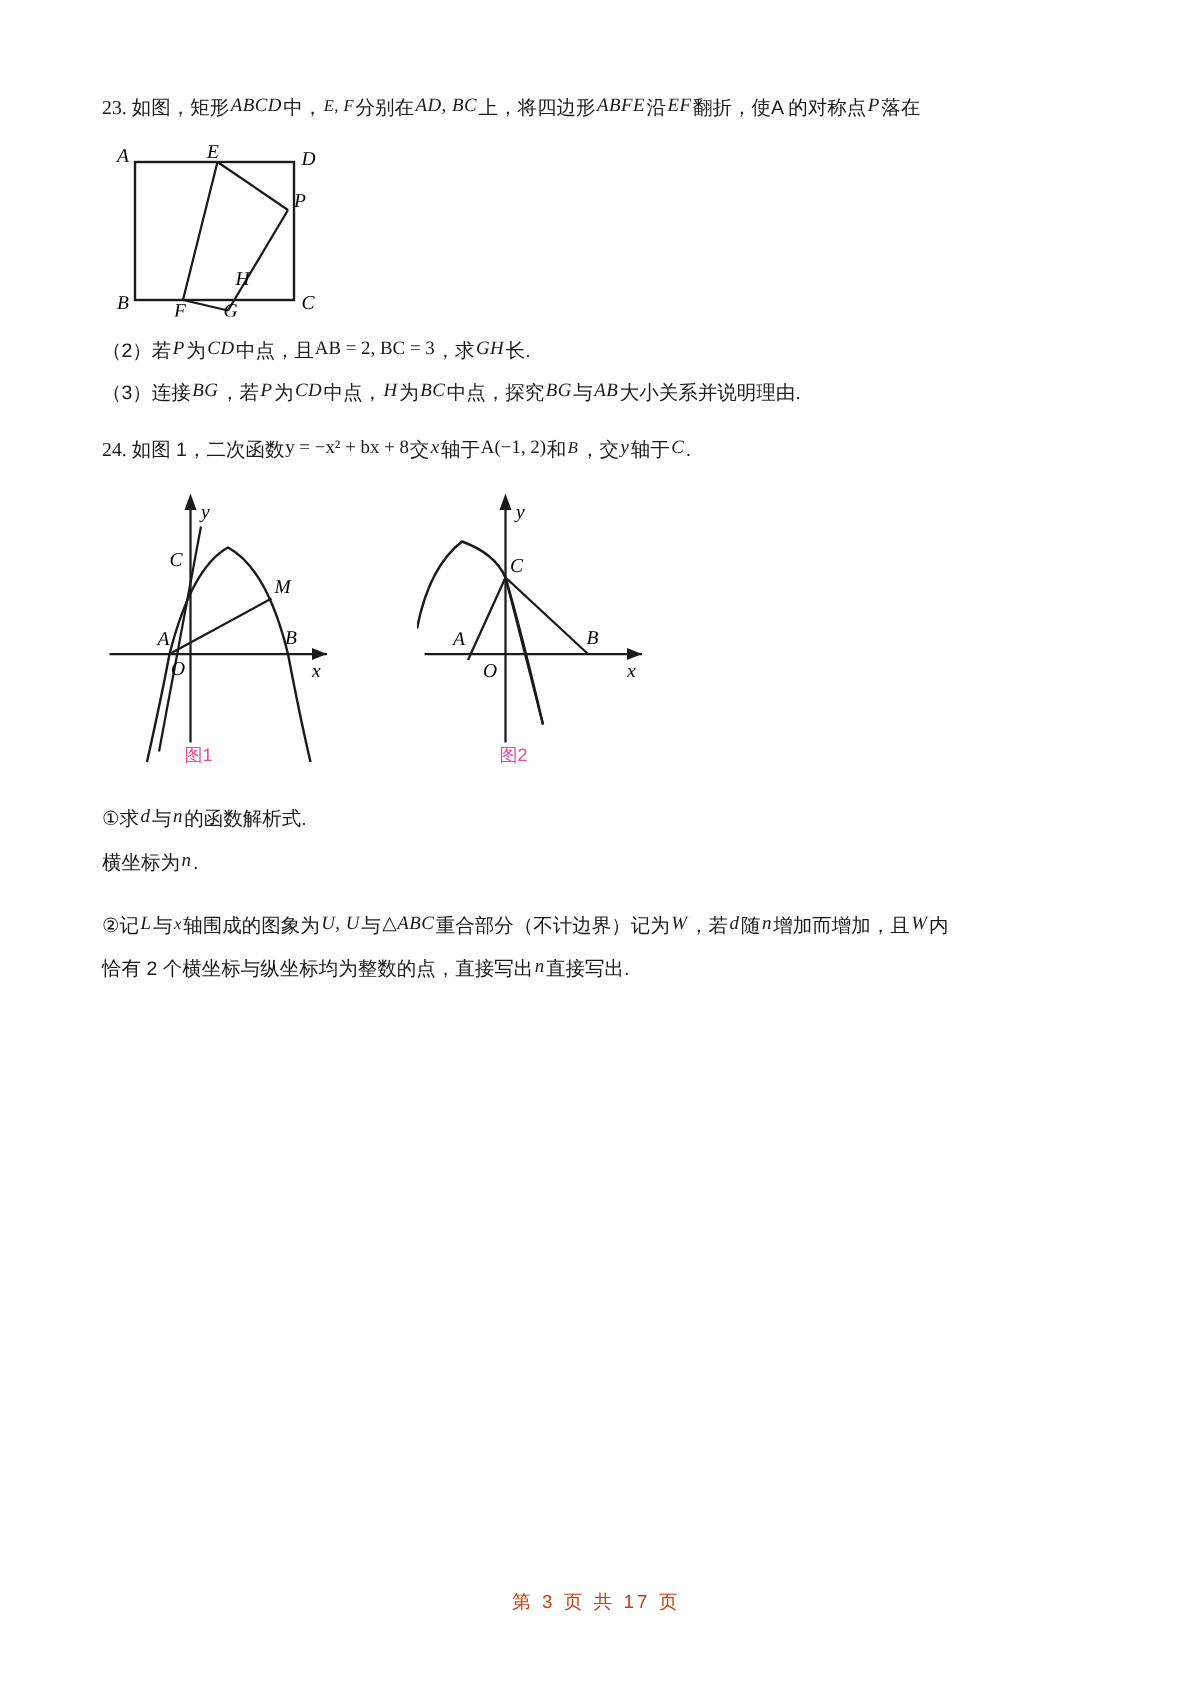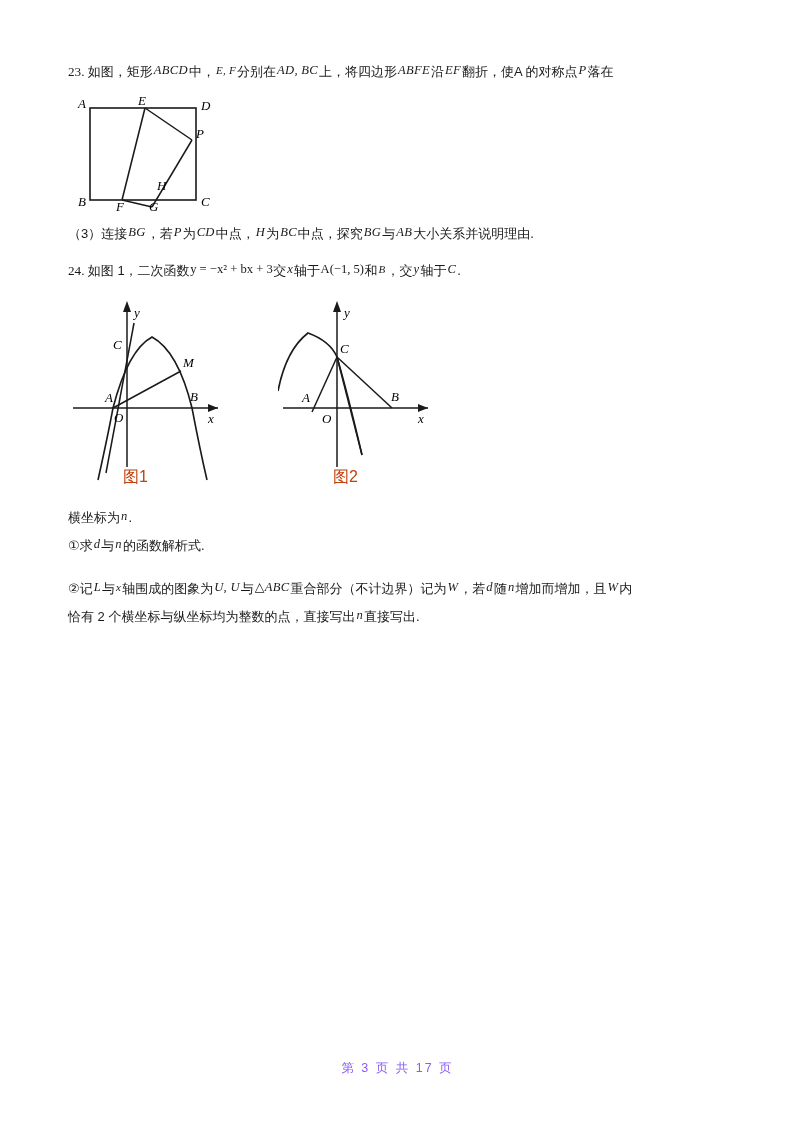--- a/index.html
+++ b/index.html
@@ -52,34 +52,34 @@
   }
   .cn { font-family: "Liberation Sans", "DejaVu Sans", sans-serif; font-size: 13px; }
   .qnum { font-size: 13.2px; }
   .figwrap {
     position: relative;
     width: 690px;
   }
   .figlabel {
     position: absolute;
     font-family: "Liberation Sans", "DejaVu Sans", sans-serif;
-    font-size: 16px;
-    color: #c2410c;
+    font-size: 12px;
+    color: #ec4899;
   }
   svg { display: block; }
   .footer {
     position: absolute;
     left: 0;
     top: 1060px;
     width: 795px;
     text-align: center;
     font-family: "Liberation Sans", "DejaVu Sans", sans-serif;
     font-size: 12.5px;
     letter-spacing: 2px;
-    color: #8b5cf6;
+    color: #c2410c;
   }
   .mathlabel {
     font-family: "Liberation Serif", "DejaVu Serif", serif;
     font-style: italic;
     font-size: 13px;
   }
   .spacer-sm { height: 9px; }
   .spacer-md { height: 14px; }
 </style>
 </head>
@@ -115,30 +115,33 @@
         <text x="48" y="115" class="mathlabel">F</text>
         <text x="81" y="115" class="mathlabel">G</text>
         <text x="89" y="94" class="mathlabel">H</text>
         <text x="128" y="42" class="mathlabel">P</text>
       </svg>
     </div>
 
     <div class="spacer-sm"></div>
 
 
+    <div class="para">
+      <span class="cn">（2）</span><span class="cn">若</span><span class="mi">P</span><span class="cn">为</span><span class="mi">CD</span><span class="cn">中点，且</span><span class="mn">AB = 2, BC = 3</span><span class="cn">，求</span><span class="mi">GH</span><span class="cn">长.</span>
+    </div>
 
     <div class="para">
       <span class="cn">（3）</span><span class="cn">连接</span><span class="mi">BG</span><span class="cn">，若</span><span class="mi">P</span><span class="cn">为</span><span class="mi">CD</span><span class="cn">中点，</span><span class="mi">H</span><span class="cn">为</span><span class="mi">BC</span><span class="cn">中点，探究</span><span class="mi">BG</span><span class="cn">与</span><span class="mi">AB</span><span class="cn">大小关系并说明理由.</span>
     </div>
 
     <div class="spacer-sm"></div>
 
     <div class="para">
       <span class="qnum">24.</span>
-      <span class="cn">如图 1，二次函数</span><span class="mn">y = −x² + bx + 3</span><span class="cn">交</span><span class="mi">x</span><span class="cn">轴于</span><span class="mn">A(−1, 5)</span><span class="cn">和</span><span class="mi small">B</span><span class="cn">，交</span><span class="mi">y</span><span class="cn">轴于</span><span class="mi">C</span><span class="cn">.</span>
+      <span class="cn">如图 1，二次函数</span><span class="mn">y = −x² + bx + 8</span><span class="cn">交</span><span class="mi">x</span><span class="cn">轴于</span><span class="mn">A(−1, 2)</span><span class="cn">和</span><span class="mi small">B</span><span class="cn">，交</span><span class="mi">y</span><span class="cn">轴于</span><span class="mi">C</span><span class="cn">.</span>
     </div>
 
     <div class="spacer-sm"></div>
 
     <div class="figwrap" style="height:195px;">
 
       <svg width="220" height="195" viewBox="0 0 220 195" style="position:absolute;left:0;top:0;">
 
         <line x1="5" y1="113" x2="150" y2="113" stroke="#1a1a1a" stroke-width="1.5"></line>
         <polygon points="150,113 140,109 140,117" fill="#1a1a1a"></polygon>
@@ -187,27 +190,27 @@
       </svg>
       <span class="figlabel" style="left:265px;top:172px;">图2</span>
     </div>
 
     <div class="spacer-md"></div>
 
 
 
 
     <div class="para">
+      <span class="cn">①</span><span class="cn">求</span><span class="mi">d</span><span class="cn">与</span><span class="mi">n</span><span class="cn">的函数解析式.</span>
+    </div>
+
+    <div class="para">
       <span class="cn">横坐标为</span><span class="mi">n</span><span class="cn">.</span>
     </div>
 
-    <div class="para">
-      <span class="cn">①</span><span class="cn">求</span><span class="mi">d</span><span class="cn">与</span><span class="mi">n</span><span class="cn">的函数解析式.</span>
-    </div>
-
     <div class="spacer-md"></div>
 
     <div class="para">
       <span class="cn">②</span><span class="cn">记</span><span class="mi">L</span><span class="cn">与</span><span class="mi small">x</span><span class="cn">轴围成的图象为</span><span class="mi">U, U</span><span class="cn">与</span><span class="mi">△ABC</span><span class="cn">重合部分（不计边界）记为</span><span class="mi">W</span><span class="cn">，若</span><span class="mi">d</span><span class="cn">随</span><span class="mi">n</span><span class="cn">增加而增加，且</span><span class="mi">W</span><span class="cn">内</span>
     </div>
 
     <div class="para">
       <span class="cn">恰有 2 个横坐标与纵坐标均为整数的点，直接写出</span><span class="mi">n</span><span class="cn">直接写出.</span>
     </div>
 

